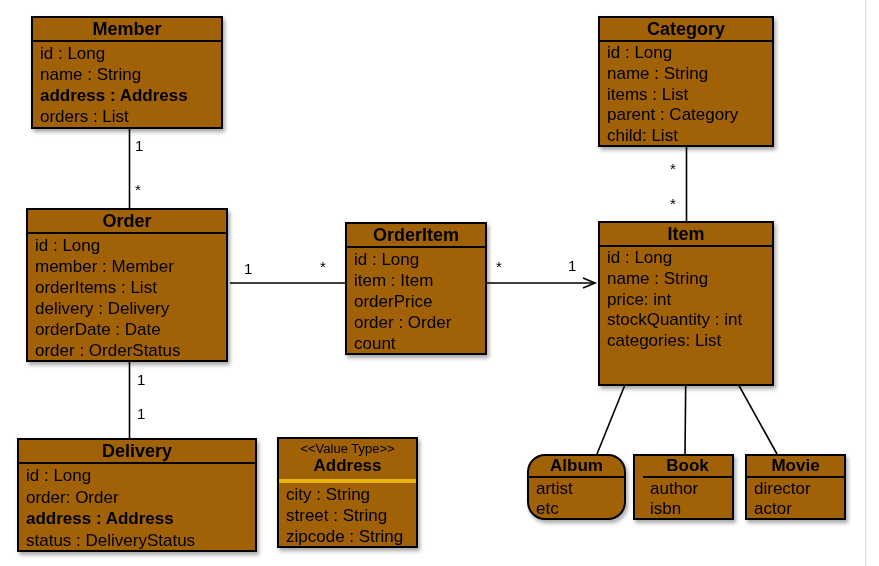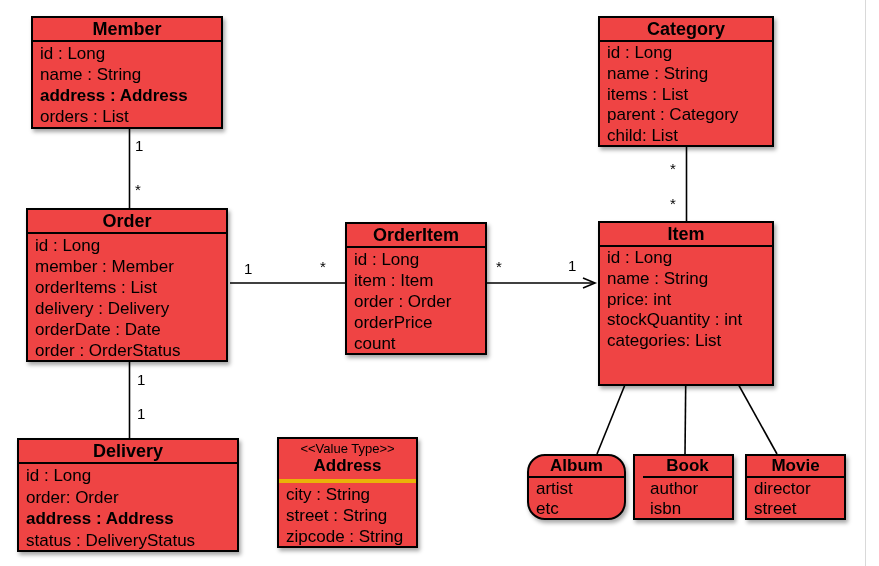--- a/index.html
+++ b/index.html
@@ -3,21 +3,21 @@
 <meta charset="utf-8">
 <style>
   html,body{margin:0;padding:0;background:#fff;}
   #stage{
     position:relative;width:879px;height:566px;background:#ffffff;
     font-family:"Liberation Sans","DejaVu Sans",sans-serif;overflow:hidden;
   }
   .slide-edge{position:absolute;top:0;bottom:0;width:1px;background:#d9d9d9;}
   svg.connectors{position:absolute;left:0;top:0;pointer-events:none;}
   .uml-box{
-    position:absolute;background:#ef4444;border:2px solid #000;box-sizing:border-box;
+    position:absolute;background:#a16207;border:2px solid #000;box-sizing:border-box;
     box-shadow:2px 3px 4px rgba(0,0,0,0.35);z-index:1;
   }
   .uml-title{
     border-bottom:2px solid #000;text-align:center;font-weight:bold;
     font-size:18px;line-height:22px;height:22px;overflow:hidden;white-space:nowrap;
   }
   .uml-header{border-bottom:4px solid #eab308;text-align:center;padding:2px 0 3px 0;}
   .uml-stereotype{font-size:13px;line-height:15px;}
   .uml-header .uml-classname{font-weight:bold;font-size:17px;line-height:20px;}
   .uml-attrs{padding:1px 0 0 7px;font-size:17px;line-height:21px;overflow:hidden;}
@@ -93,38 +93,38 @@
       <div class="attr">orderDate : Date</div>
       <div class="attr">order : OrderStatus</div>
     </div>
   </div>
 
   <div class="uml-box" style="left:345px;top:222px;width:142px;height:133px;">
     <div class="uml-title">OrderItem</div>
     <div class="uml-attrs">
       <div class="attr">id : Long</div>
       <div class="attr">item : Item</div>
+      <div class="attr">orderPrice</div>
       <div class="attr">order : Order</div>
-      <div class="attr">orderPrice</div>
       <div class="attr">count</div>
     </div>
   </div>
 
   <div class="uml-box" style="left:598px;top:221px;width:176px;height:165px;">
     <div class="uml-title">Item</div>
     <div class="uml-attrs" style="line-height:20.8px;">
       <div class="attr">id : Long</div>
       <div class="attr">name : String</div>
       <div class="attr">price: int</div>
       <div class="attr">stockQuantity : int</div>
       <div class="attr">categories: List</div>
     </div>
   </div>
 
-  <div class="uml-box" style="left:17px;top:438px;width:222px;height:114px;">
+  <div class="uml-box" style="left:17px;top:438px;width:240px;height:114px;">
     <div class="uml-title">Delivery</div>
     <div class="uml-attrs" style="line-height:21.5px;">
       <div class="attr">id : Long</div>
       <div class="attr">order: Order</div>
       <div class="attr bold">address : Address</div>
       <div class="attr">status : DeliveryStatus</div>
     </div>
   </div>
 
   <div class="uml-box" style="left:277px;top:437px;width:141px;height:111px;">
@@ -152,18 +152,18 @@
     <div class="uml-attrs" style="line-height:20px;">
       <div class="attr">author</div>
       <div class="attr">isbn</div>
     </div>
   </div>
 
   <div class="uml-box" style="left:745px;top:454px;width:101px;height:66px;">
     <div class="uml-title" style="font-size:17px;line-height:20px;height:20px;">Movie</div>
     <div class="uml-attrs" style="line-height:20px;">
       <div class="attr">director</div>
-      <div class="attr">street</div>
+      <div class="attr">actor</div>
     </div>
   </div>
 
   <div class="slide-edge" style="left:865px;"></div>
 </div>
 
 </body></html>

